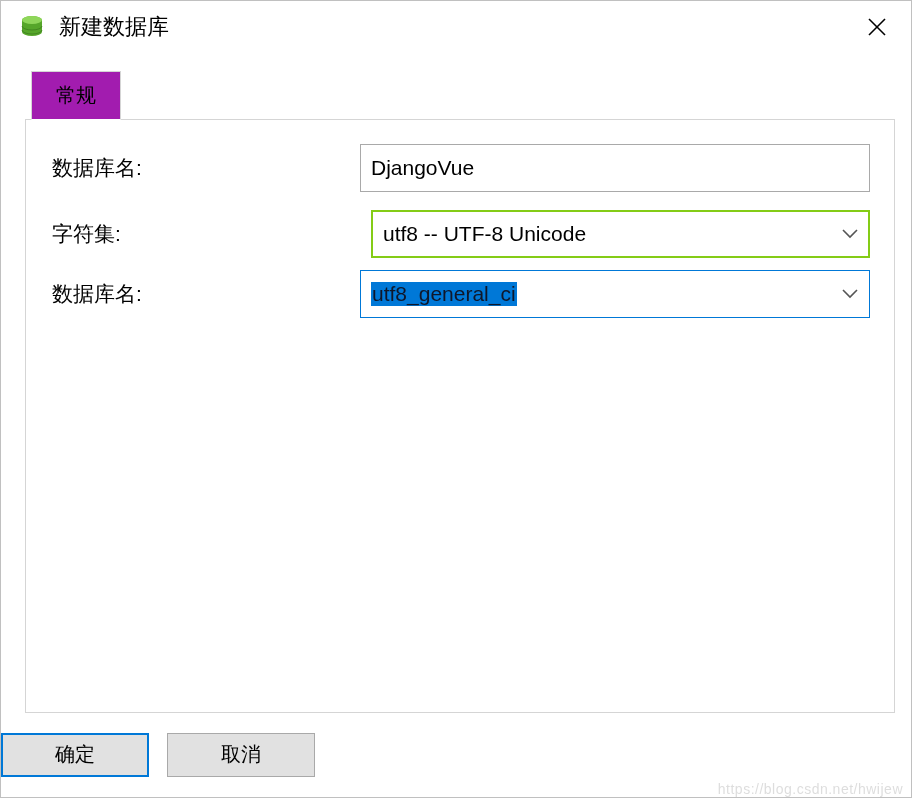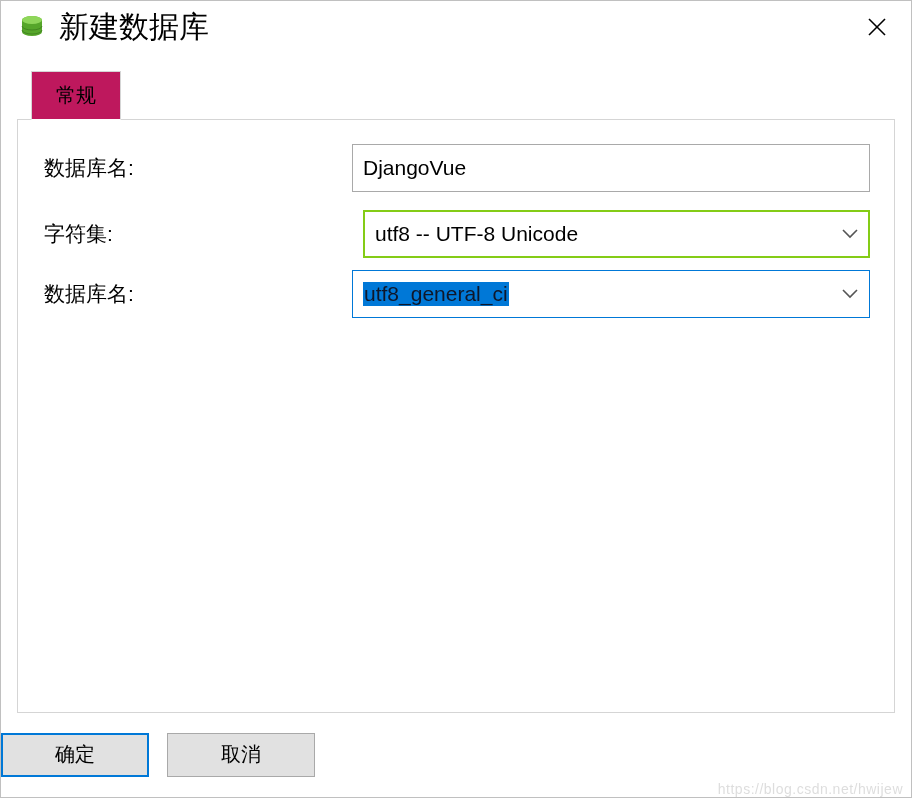--- a/index.html
+++ b/index.html
@@ -1,26 +1,26 @@
 <!DOCTYPE html>
 <html><head>
 <meta charset="utf-8">
 <style>
   * { box-sizing: border-box; margin: 0; padding: 0; }
   html, body { width: 912px; height: 798px; font-family: "Microsoft YaHei", "Segoe UI", sans-serif; background: #fff; color: #000; }
   .dialog { width: 912px; height: 798px; border: 1px solid #c0c0c0; background: #fff; position: relative; display: flex; flex-direction: column; }
   .titlebar { height: 56px; display: flex; align-items: center; padding: 0 10px 0 18px; }
   .title-icon { width: 26px; height: 26px; margin-right: 14px; display: flex; align-items: center; justify-content:center; }
-  .title-text { font-size: 30px; flex: 1; }
+  .title-text { font-size: 22px; flex: 1; }
   .close-btn { width: 48px; height: 48px; display: flex; align-items: center; justify-content: center; cursor: pointer; }
   .close-btn svg { stroke: #000; }
   .body { flex: 1; padding: 16px 16px 0 16px; position: relative; }
   .tab-strip { position: relative; z-index: 2; display: flex; padding-left: 14px; }
-  .tab { padding: 10px 24px; font-size: 20px; border: 1px solid #d5d5d5; border-bottom: 1px solid #fff; background: #be185d; position: relative; top: 1px; }
-  .tab-panel { border: 1px solid #d5d5d5; height: 594px; padding: 24px 24px 0 24px; position: relative; z-index: 1; }
+  .tab { padding: 10px 24px; font-size: 20px; border: 1px solid #d5d5d5; border-bottom: 1px solid #fff; background: #a21caf; position: relative; top: 1px; }
+  .tab-panel { border: 1px solid #d5d5d5; height: 594px; padding: 24px 24px 0 24px; position: relative; z-index: 1; margin-left: 8px; }
   .form-row { display: flex; align-items: center; margin-bottom: 18px; }
   .form-label { width: 310px; font-size: 21px; padding-left: 2px; }
   .form-field { flex: 1; position: relative; }
   .text-input { width: 100%; height: 48px; border: 1px solid #a9a9a9; font-size: 21px; padding: 0 10px; outline: none; font-family: inherit; background: #fff; }
   .select-wrap { position: relative; width: 100%; }
   .select-display { width: 100%; height: 48px; border: 2px solid #84cc16; font-size: 21px; padding: 0 40px 0 10px; display: flex; align-items: center; background: #fff; cursor: default; }
   .select-wrap.focused .select-display { border: 1px solid #0078d7; }
   .select-text-sel { background: #0078d7; color: #0f172a; padding: 0 1px; }
   .chev { position: absolute; right: 12px; top: 50%; transform: translateY(-50%); pointer-events: none; }
   .footer { height: 90px; display: flex; align-items: center; padding: 0 22px 0 0; gap: 18px; }

